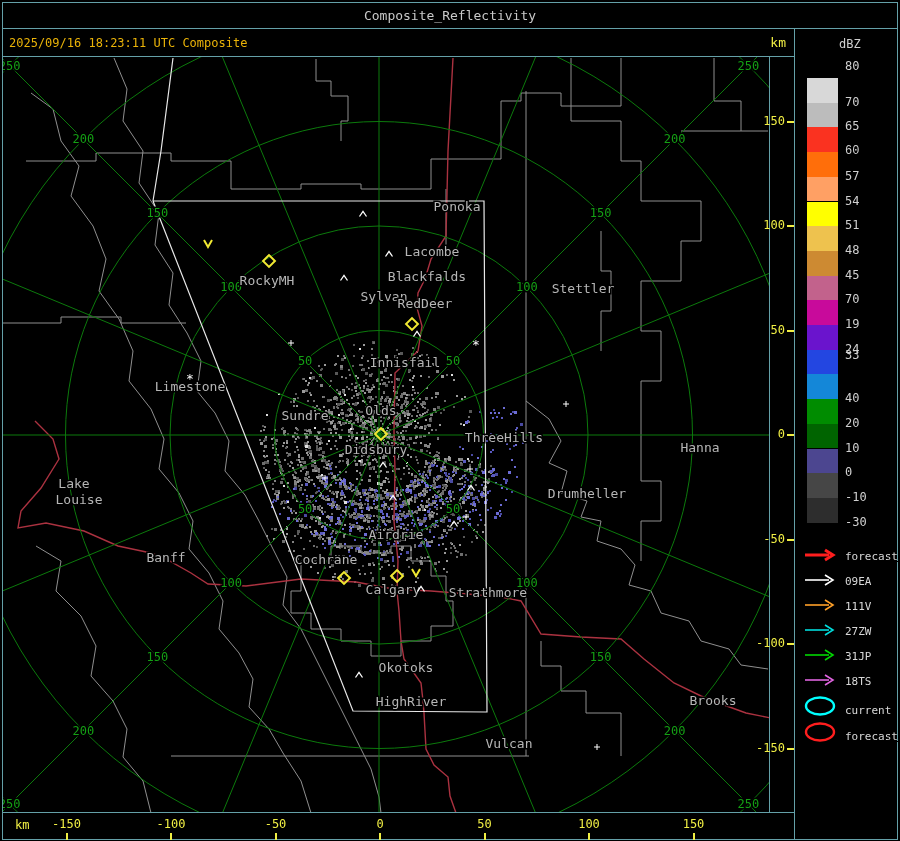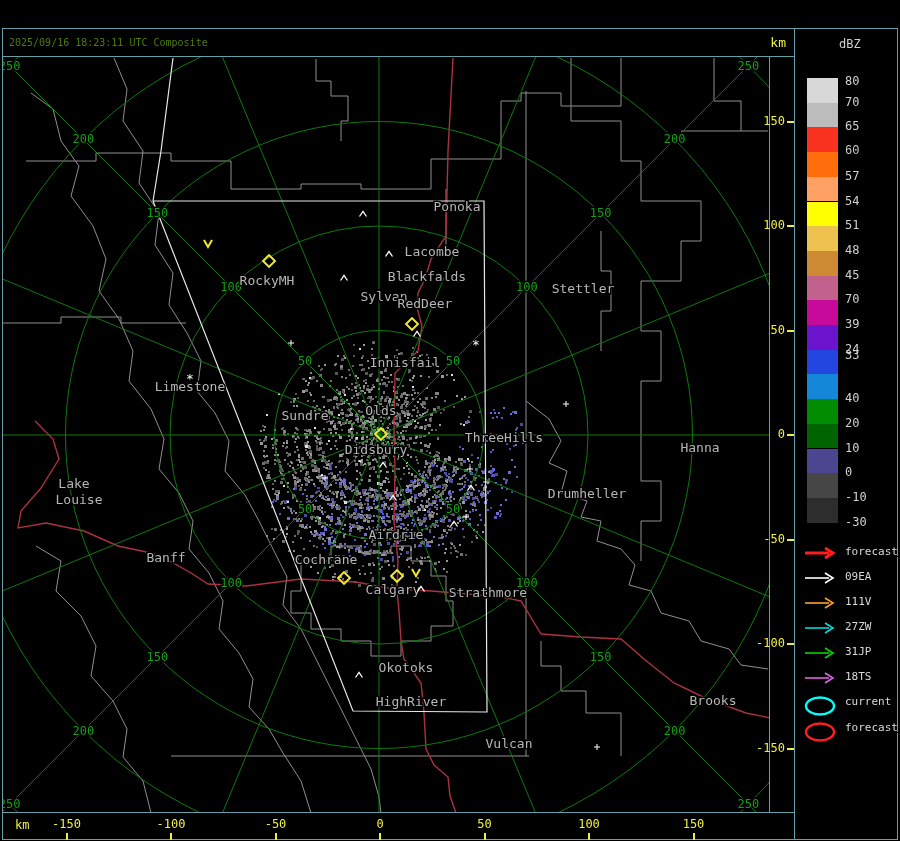--- a/index.html
+++ b/index.html
@@ -2,37 +2,40 @@
 <html><head>
 <meta charset="utf-8">
 <style>
   html,body{margin:0;padding:0;background:#000;}
   #screen{position:relative;width:900px;height:841px;background:#000;overflow:hidden;
           font-family:"DejaVu Sans Mono",monospace;}
   .panel{position:absolute;border:1px solid #64a0a8;box-sizing:border-box;background:#000;}
   #titlebar{left:2px;top:2px;width:896px;height:27px;display:flex;align-items:center;justify-content:center;}
   #titlebar span{color:#c9c9c9;font-size:13px;letter-spacing:0px;}
   #infobar{left:2px;top:28px;width:793px;height:29px;display:flex;align-items:center;}
-  #infobar .dt{color:#4d7c0f;font-size:10px;margin-left:6px;flex:1;}
+  #infobar .dt{color:#eab308;font-size:12px;margin-left:6px;flex:1;}
   #infobar .unit{color:#f0ee44;font-size:13px;margin-right:8px;}
   #mapbox{left:2px;top:56px;width:768px;height:757px;}
   #axisstrip{left:769px;top:56px;width:26px;height:757px;}
   #bottombar{left:2px;top:812px;width:793px;height:28px;}
   #legend{left:794px;top:28px;width:104px;height:812px;}
   svg{position:absolute;left:0;top:0;}
   .ylab{position:absolute;color:#f0ee44;font-size:12px;font-family:"DejaVu Sans Mono",monospace;}
   .dbz-label{position:absolute;color:#d0d0d0;font-size:12px;}
-  .leg-row{position:absolute;left:8px;display:flex;align-items:flex-start;height:18px;text-decoration:underline;}
+  .leg-row{position:absolute;left:8px;display:flex;align-items:flex-end;height:18px;text-decoration:underline;}
   .leg-row .lbl{color:#d8d8d8;font-size:11px;margin-left:6px;}
   .colorblock{position:absolute;left:12px;width:31px;}
 </style>
 </head>
 <body>
 
 <div id="screen">
+  <div id="titlebar" class="panel">
+    <span>Composite_Reflectivity</span>
+  </div>
   <div id="infobar" class="panel">
     <span class="dt">2025/09/16 18:23:11 UTC Composite</span>
     <span class="unit">km</span>
   </div>
   <div id="mapbox" class="panel">
     <svg id="map-svg" width="766" height="755" viewBox="0 0 766 755">
         <g>
           <rect x="383" y="432" width="2" height="2" fill="#9a9a9a"></rect>
           <rect x="372" y="402" width="2" height="2" fill="#6e6e6e"></rect>
           <rect x="365" y="398" width="2" height="2" fill="#828282"></rect>
@@ -2763,31 +2766,31 @@
       <div class="colorblock" style="top: 246.6px; height: 24.7px; background: rgb(194, 98, 140);"></div>
       <div class="colorblock" style="top: 271.3px; height: 24.7px; background: rgb(200, 10, 155);"></div>
       <div class="colorblock" style="top: 296px; height: 24.7px; background: rgb(106, 20, 205);"></div>
       <div class="colorblock" style="top: 320.7px; height: 24.7px; background: rgb(35, 70, 225);"></div>
       <div class="colorblock" style="top: 345.4px; height: 24.7px; background: rgb(20, 135, 216);"></div>
       <div class="colorblock" style="top: 370.1px; height: 24.7px; background: rgb(0, 140, 0);"></div>
       <div class="colorblock" style="top: 394.8px; height: 24.7px; background: rgb(0, 100, 0);"></div>
       <div class="colorblock" style="top: 419.5px; height: 24.7px; background: rgb(76, 70, 144);"></div>
       <div class="colorblock" style="top: 444.2px; height: 24.7px; background: rgb(70, 70, 70);"></div>
       <div class="colorblock" style="top: 468.9px; height: 24.7px; background: rgb(45, 45, 45);"></div>
-      <span class="dbz-label" style="left: 50px; top: 45px;">80</span>
+      <span class="dbz-label" style="left: 50px; top: 30px;">80</span>
       <span class="dbz-label" style="left: 50px; top: 65.7px;">70</span>
       <span class="dbz-label" style="left: 50px; top: 90.4px;">65</span>
       <span class="dbz-label" style="left: 50px; top: 115.1px; font-family: Liberation Mono, monospace;">60</span>
       <span class="dbz-label" style="left: 50px; top: 139.8px;">57</span>
       <span class="dbz-label" style="left: 50px; top: 164.5px;">54</span>
       <span class="dbz-label" style="left: 50px; top: 189.2px;">51</span>
       <span class="dbz-label" style="left: 50px; top: 213.9px;">48</span>
       <span class="dbz-label" style="left: 50px; top: 238.6px;">45</span>
       <span class="dbz-label" style="left: 50px; top: 263.3px;">70</span>
-      <span class="dbz-label" style="left: 50px; top: 288px;">39</span>
+      <span class="dbz-label" style="left: 50px; top: 288px;">19</span>
       <span class="dbz-label" style="left: 50px; top: 312.7px;">24</span>
       <span class="dbz-label" style="left: 50px; top: 319px;">33</span>
       <span class="dbz-label" style="left: 50px; top: 362.1px;">40</span>
       <span class="dbz-label" style="left: 50px; top: 386.8px;">20</span>
       <span class="dbz-label" style="left: 50px; top: 411.5px;">10</span>
       <span class="dbz-label" style="left: 50px; top: 436.2px;">0</span>
       <span class="dbz-label" style="left: 50px; top: 460.9px;">-10</span>
       <span class="dbz-label" style="left: 50px; top: 485.6px;">-30</span>
       <div class="leg-row" style="top: 516px;">
         <svg width="36" height="16" style="position:static">

